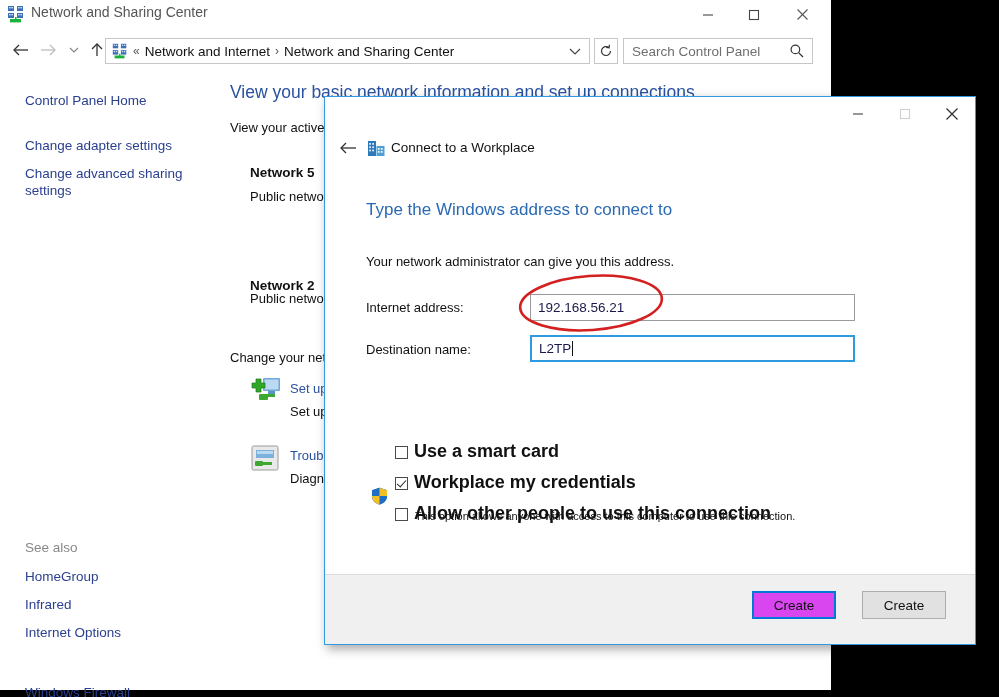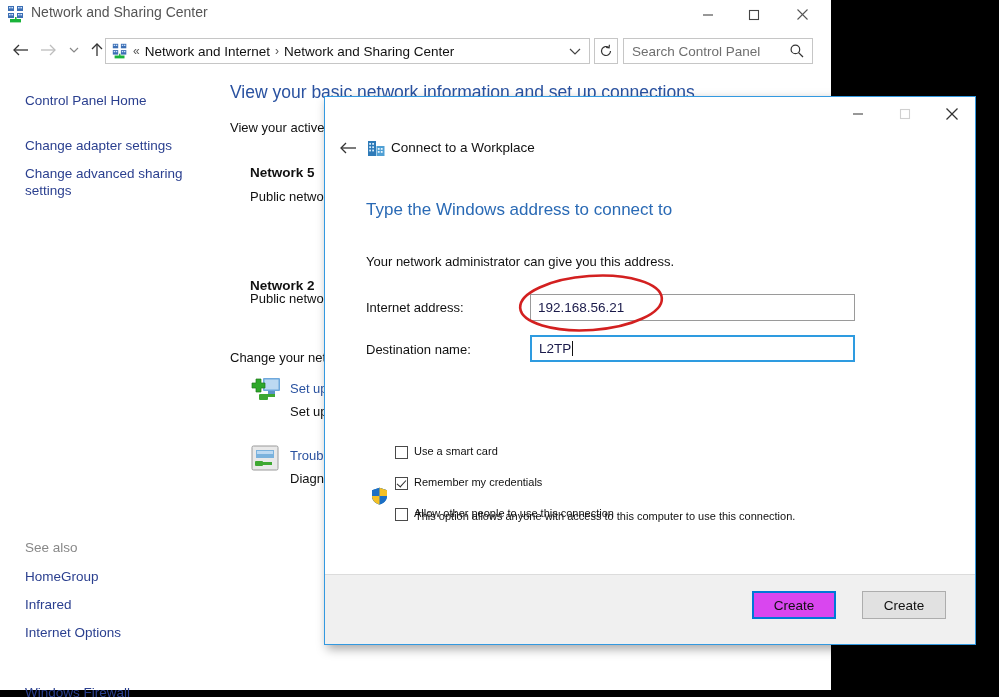--- a/index.html
+++ b/index.html
@@ -131,21 +131,21 @@
 
   .cbrow { position: absolute; left: 70px; display: flex; align-items: flex-start; }
   .cbox {
     width: 13px; height: 13px; border: 1px solid #4a4a4a; background: #fff;
     box-sizing: border-box; flex: none; position: relative; margin-top: 2px;
   }
   .cbox.checked::after {
     content: ""; position: absolute; left: 3px; top: 0px; width: 4px; height: 8px;
     border: solid #2a2a2a; border-width: 0 1.6px 1.6px 0; transform: rotate(42deg);
   }
-  .cblabel { font-size: 11px; color: #111; margin-left: 6px; line-height: 15px; }
+  .cblabel { font-size: 18px; color: #111; margin-left: 6px; line-height: 15px; font-weight: bold; }
   #shield-icon { position: absolute; left: 46px; top: 390px; width: 17px; height: 18px; }
   #allow-desc { position: absolute; left: 90px; top: 413px; font-size: 11px; color: #111; }
 
   #dlg-footer {
     position: absolute; left: 0; bottom: 0; width: 650px; height: 69px;
     background: #f0f0f0; border-top: 1px solid #dcdcdc;
   }
   .dbtn {
     position: absolute; top: 16px; height: 28px; width: 84px;
     background: #e1e1e1; border: 1px solid #adadad; box-sizing: border-box;
@@ -393,21 +393,21 @@
         <span id="caret"></span>
     </div>
 
     <div class="cbrow" style="top:347px;">
       <span class="cbox"></span>
       <span class="cblabel">Use a smart card</span>
     </div>
 
     <div class="cbrow" style="top:378px;">
       <span class="cbox checked"></span>
-      <span class="cblabel">Remember my credentials</span>
+      <span class="cblabel">Workplace my credentials</span>
     </div>
 
     <span id="shield-icon">
       <svg width="17" height="18" viewBox="0 0 17 18">
         <path d="M8.5 0.7 L16 3.2 V9 c0 4.4-3.2 7.2-7.5 8.5 C4.2 16.2 1 13.4 1 9 V3.2 Z" fill="#1c6fc4"></path>
         <path d="M8.5 0.7 L16 3.2 V9 c0 4.4-3.2 7.2-7.5 8.5 Z" fill="#1c6fc4"></path>
         <path d="M8.5 0.7 V17.5 C4.2 16.2 1 13.4 1 9 V3.2 Z" fill="#1c6fc4"></path>
         <path d="M8.5 0.7 L16 3.2 V9 H8.5 Z" fill="#f5c024"></path>
         <path d="M1 9 H8.5 V17.5 C4.2 16.2 1 13.4 1 9 Z" fill="#f5c024"></path>
       </svg>

